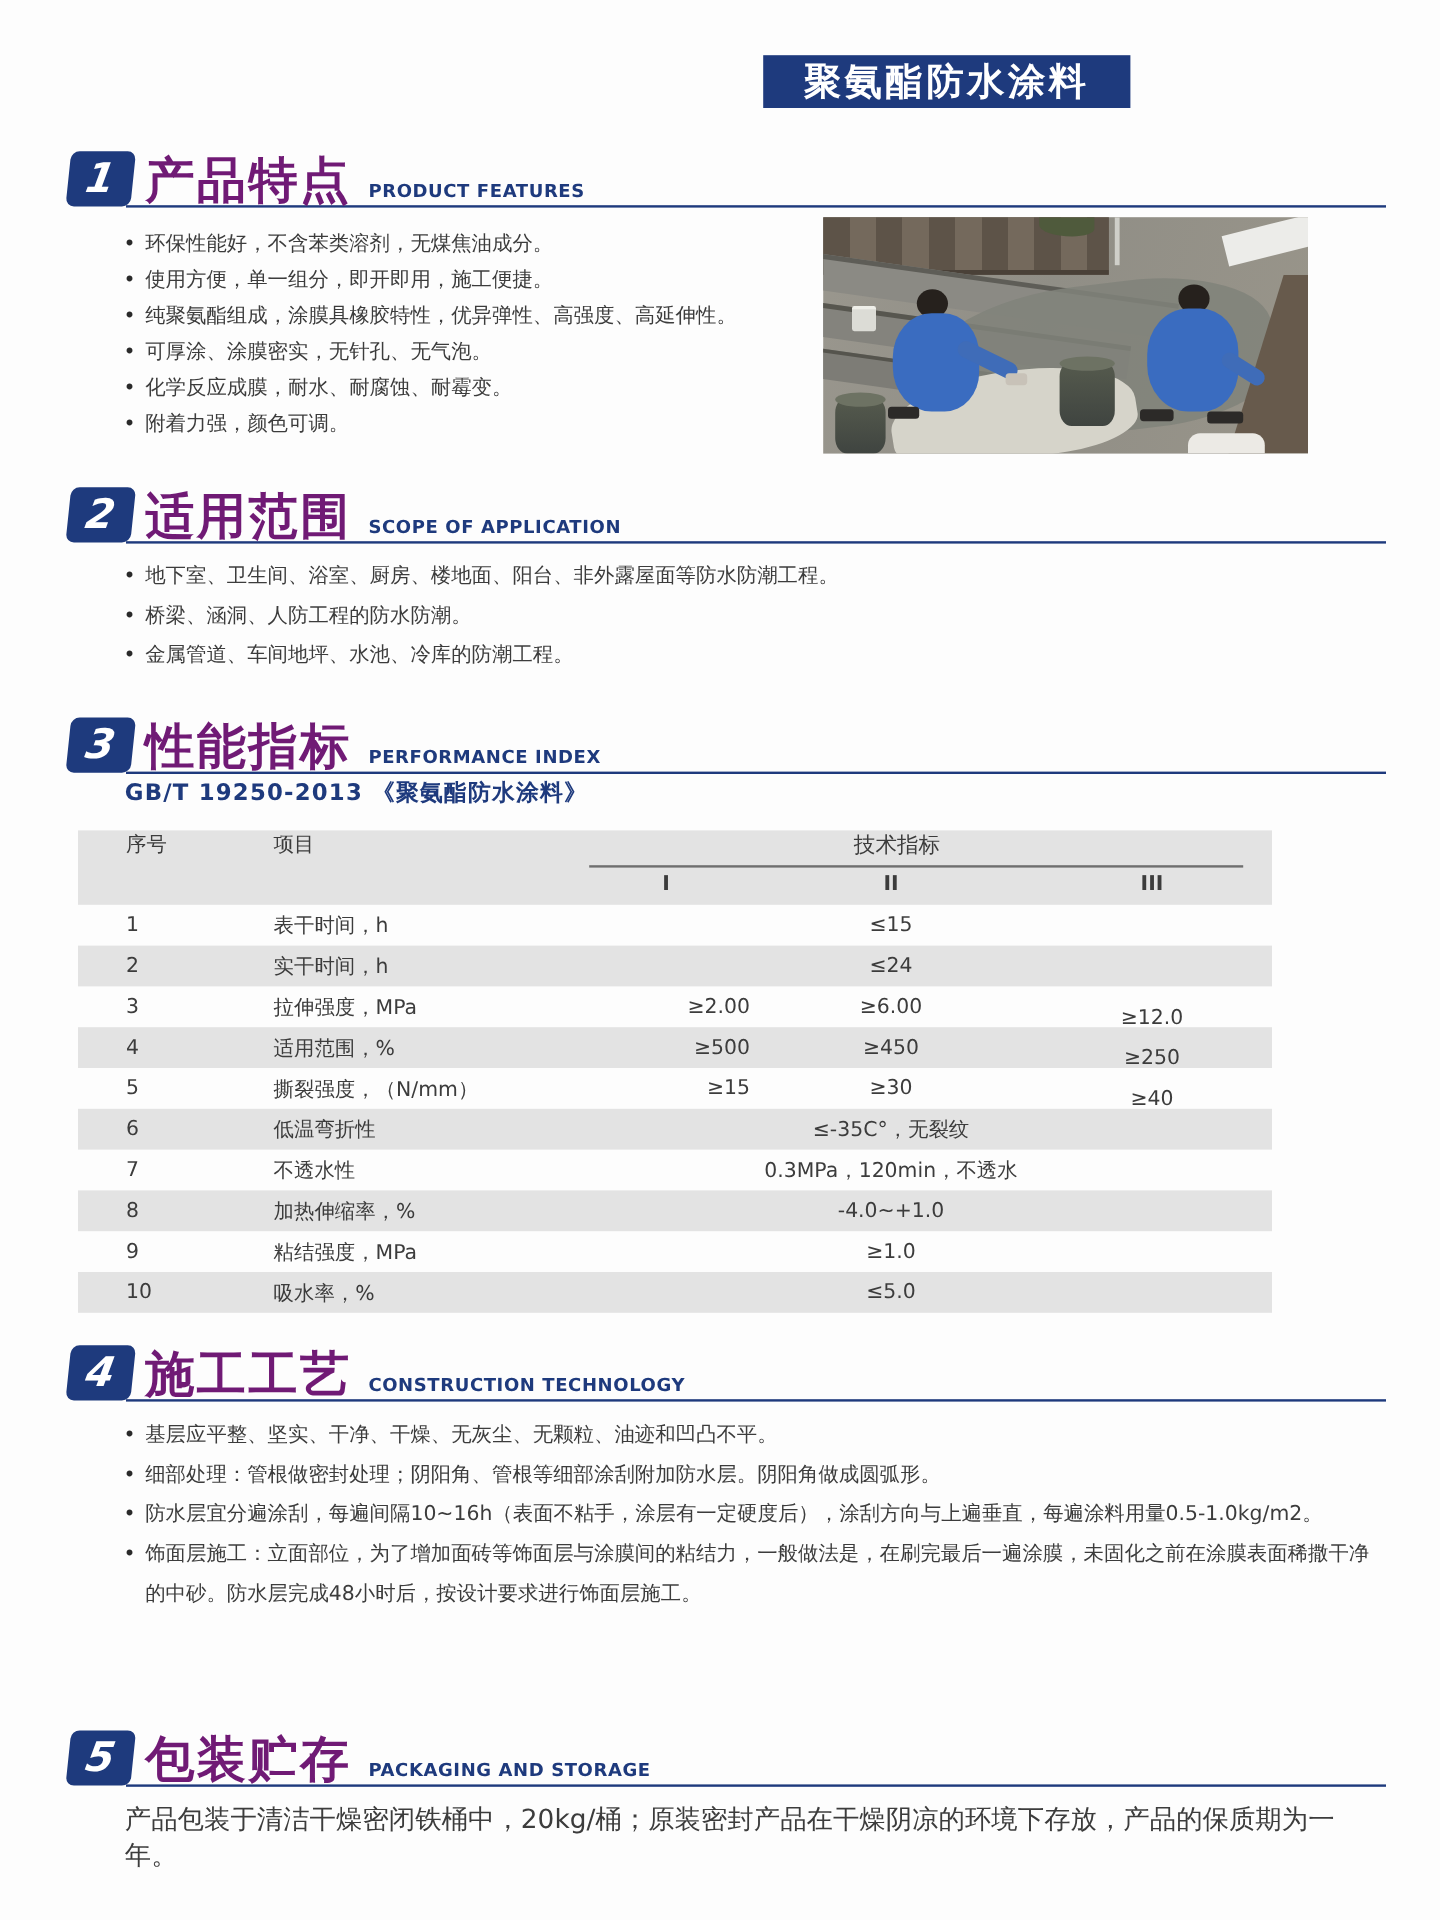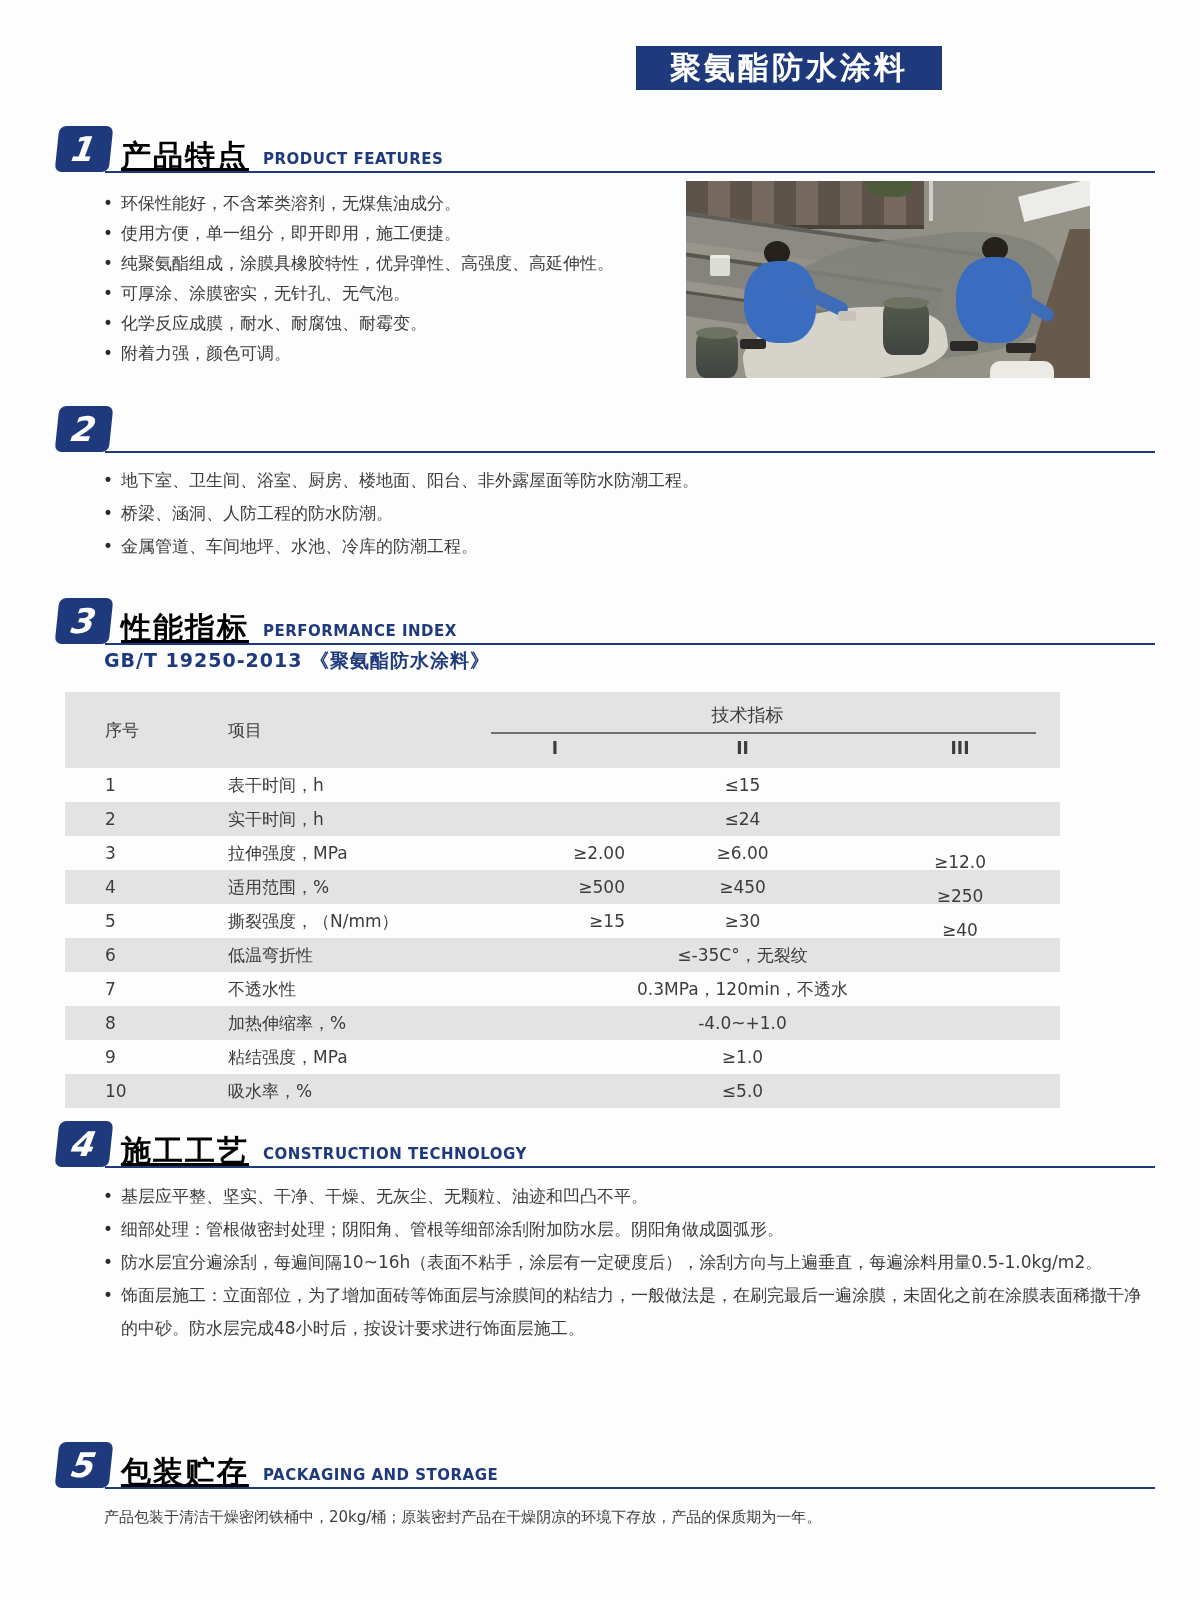--- a/index.html
+++ b/index.html
@@ -9,21 +9,21 @@
   .banner{position:absolute;left:636px;top:46px;width:306px;height:44px;background:#1e3a7d;color:#fff;
     font-size:31px;font-weight:bold;letter-spacing:3px;display:flex;align-items:center;justify-content:center;}
 
   
   .sec{position:absolute;left:57px;width:1098px;height:47px;}
   .sec .sec-line{position:absolute;left:48px;right:0;bottom:0;height:2px;background:#1e3a7d;}
   .sec .badge{position:absolute;left:0;top:0;width:54px;height:46px;background:#1e3a7d;border-radius:7px;
     transform:skewX(-6deg);display:flex;align-items:center;justify-content:center;}
   .sec .badge span{color:#fff;font-size:34px;font-weight:bold;font-style:italic;transform:skewX(-4deg);}
   .sec .titles{position:absolute;left:64px;bottom:2px;display:flex;align-items:flex-end;white-space:nowrap;}
-  .sec .zh{color:#000000;font-size:30px;font-weight:bold;letter-spacing:2px;line-height:1;text-decoration:underline;}
+  .sec .zh{color:#701a75;font-size:41px;font-weight:bold;letter-spacing:2px;line-height:1;}
   .sec .en{color:#1e3a7d;font-size:15px;font-weight:bold;margin-left:14px;padding-bottom:3px;letter-spacing:.5px;}
 
   
   .blist{position:absolute;left:103px;width:1052px;}
   .bitem{display:flex;font-size:17px;line-height:30px;color:#3c3c3c;}
   .bitem .dot{width:18px;flex:0 0 18px;color:#2a2a2a;}
   .blist.wide .bitem{line-height:33px;}
 
   
   .photo{position:absolute;left:686px;top:181px;width:404px;height:197px;overflow:hidden;
@@ -49,39 +49,39 @@
   .barrel{position:absolute;background:linear-gradient(#565b4e,#3f4440);border-radius:10px/13px;}
   .barrel .lid{position:absolute;left:0;top:-4px;width:100%;height:12px;background:#6d7263;border-radius:50%;}
   .ph-bucket{left:24px;top:74px;width:20px;height:18px;background:#dcdcd6;border-radius:2px;border-top:3px solid #efefe9;}
   .ph-blob{left:304px;top:180px;width:64px;height:17px;background:#eceae5;border-radius:10px 10px 0 0;}
 
   
   .std{position:absolute;left:104px;top:648px;font-size:19px;font-weight:bold;color:#1e3a7d;letter-spacing:1px;}
 
   
   .ptable{position:absolute;left:65px;top:692px;width:995px;font-size:17px;}
-  .thead{display:flex;background:#e3e3e3;height:76px;align-items:center;}
+  .thead{display:flex;background:#e3e3e3;height:62px;align-items:flex-start;}
   .c-no{width:115px;flex:0 0 115px;padding-left:40px;box-sizing:border-box;display:flex;align-items:center;}
   .c-item{width:305px;flex:0 0 305px;padding-left:48px;box-sizing:border-box;display:flex;align-items:center;}
   .tech{width:575px;flex:0 0 575px;display:flex;flex-direction:column;justify-content:center;}
   .tech-title{text-align:center;padding-right:50px;font-size:18px;}
   .tech-line{height:2px;background:#6f6f6f;margin:5px 24px 0 6px;}
   .tech-grades{display:flex;margin-top:4px;font-weight:bold;}
   .g1{width:140px;flex:0 0 140px;text-align:center;}
   .g2{width:235px;flex:0 0 235px;text-align:center;}
   .g3{width:200px;flex:0 0 200px;text-align:center;}
   .trow{display:flex;height:34px;align-items:center;}
   .trow.alt{background:#e3e3e3;}
   .c1{width:140px;flex:0 0 140px;text-align:right;}
   .c2{width:235px;flex:0 0 235px;text-align:center;}
   .c3{width:200px;flex:0 0 200px;text-align:center;margin-top:17px;}
   .c-span{width:575px;flex:0 0 575px;box-sizing:border-box;padding-right:60px;text-align:center;}
 
   
-  .pkg-text{position:absolute;left:104px;top:1502px;width:1010px;font-size:15px;line-height:30px;color:#3c3c3c;}
+  .pkg-text{position:absolute;left:104px;top:1502px;width:1010px;font-size:22px;line-height:30px;color:#3c3c3c;}
 </style>
 </head>
 <body>
 
 <div class="banner">
   <span>聚氨酯防水涂料</span>
 </div>
 
 <div class="sec" style="top:126px">
   <div class="sec-line"></div>
@@ -154,20 +154,24 @@
       <div class="lid"></div>
     </div>
   <div class="ph ph-blob"></div>
 </div>
 
 <div class="sec" style="top:406px">
   <div class="sec-line"></div>
   <div class="badge">
       <span>2</span>
     </div>
+  <div class="titles">
+    <span class="zh">适用范围</span>
+    <span class="en">SCOPE OF APPLICATION</span>
+  </div>
 </div>
 
 <div class="blist wide" style="top:464px">
   <div class="bitem">
       <span class="dot">•</span>
       <span>地下室、卫生间、浴室、厨房、楼地面、阳台、非外露屋面等防水防潮工程。</span>
     </div>
   <div class="bitem">
       <span class="dot">•</span>
       <span>桥梁、涵洞、人防工程的防水防潮。</span>

